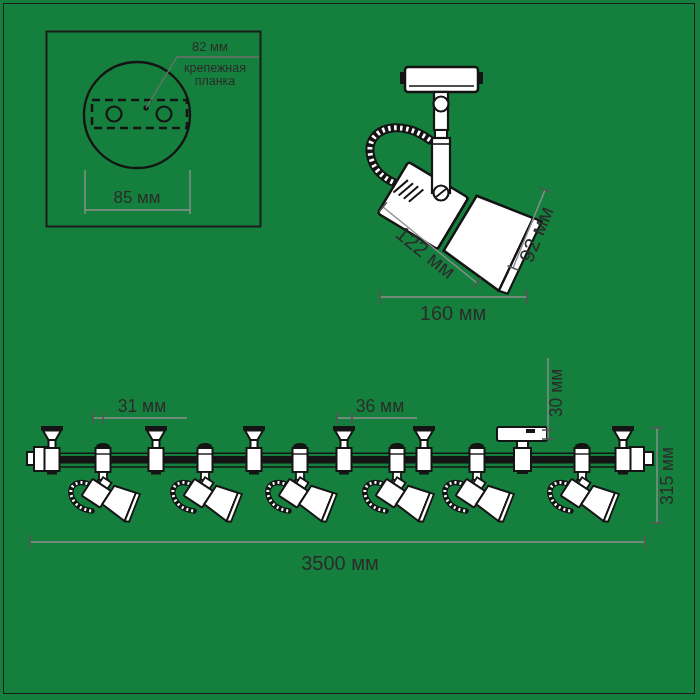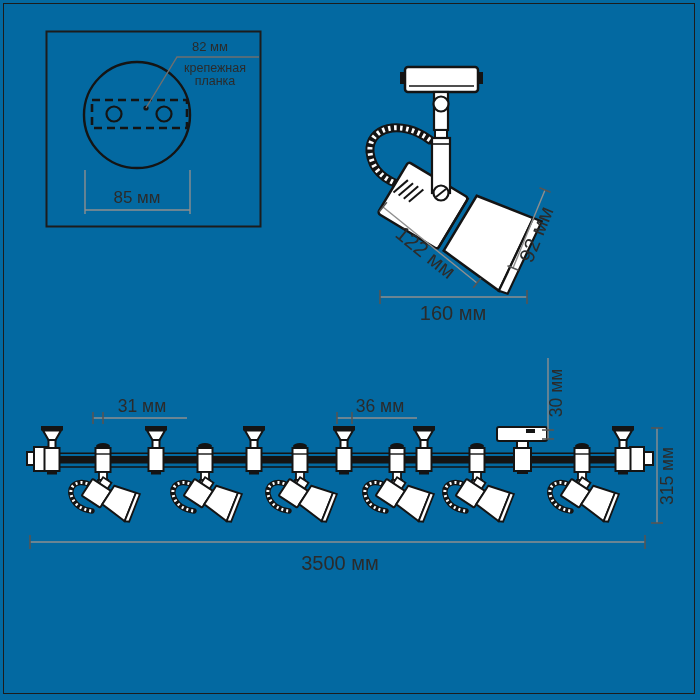--- a/index.html
+++ b/index.html
@@ -1,16 +1,16 @@
 <!DOCTYPE html>
 <html><head>
 <meta charset="utf-8">
 <style>
   html,body{margin:0;padding:0;background:#fff;}
-  .canvas{position:relative;width:700px;height:700px;background:#0369a1;overflow:hidden;
+  .canvas{position:relative;width:700px;height:700px;background:#15803d;overflow:hidden;
           font-family:"Liberation Sans", sans-serif;}
   .frame{position:absolute;left:3px;top:3px;right:5px;bottom:6px;border:1.5px solid #1c1c1c;}
   svg{position:absolute;overflow:visible;}
   #detailBox{left:45px;top:30px;}
   #fixtureView{left:350px;top:40px;}
   #trackView{left:20px;top:355px;}
   .dimtxt{fill:#2b2b2b;}
   .smalltxt{fill:#2b2b2b;}
 </style>
 </head>

